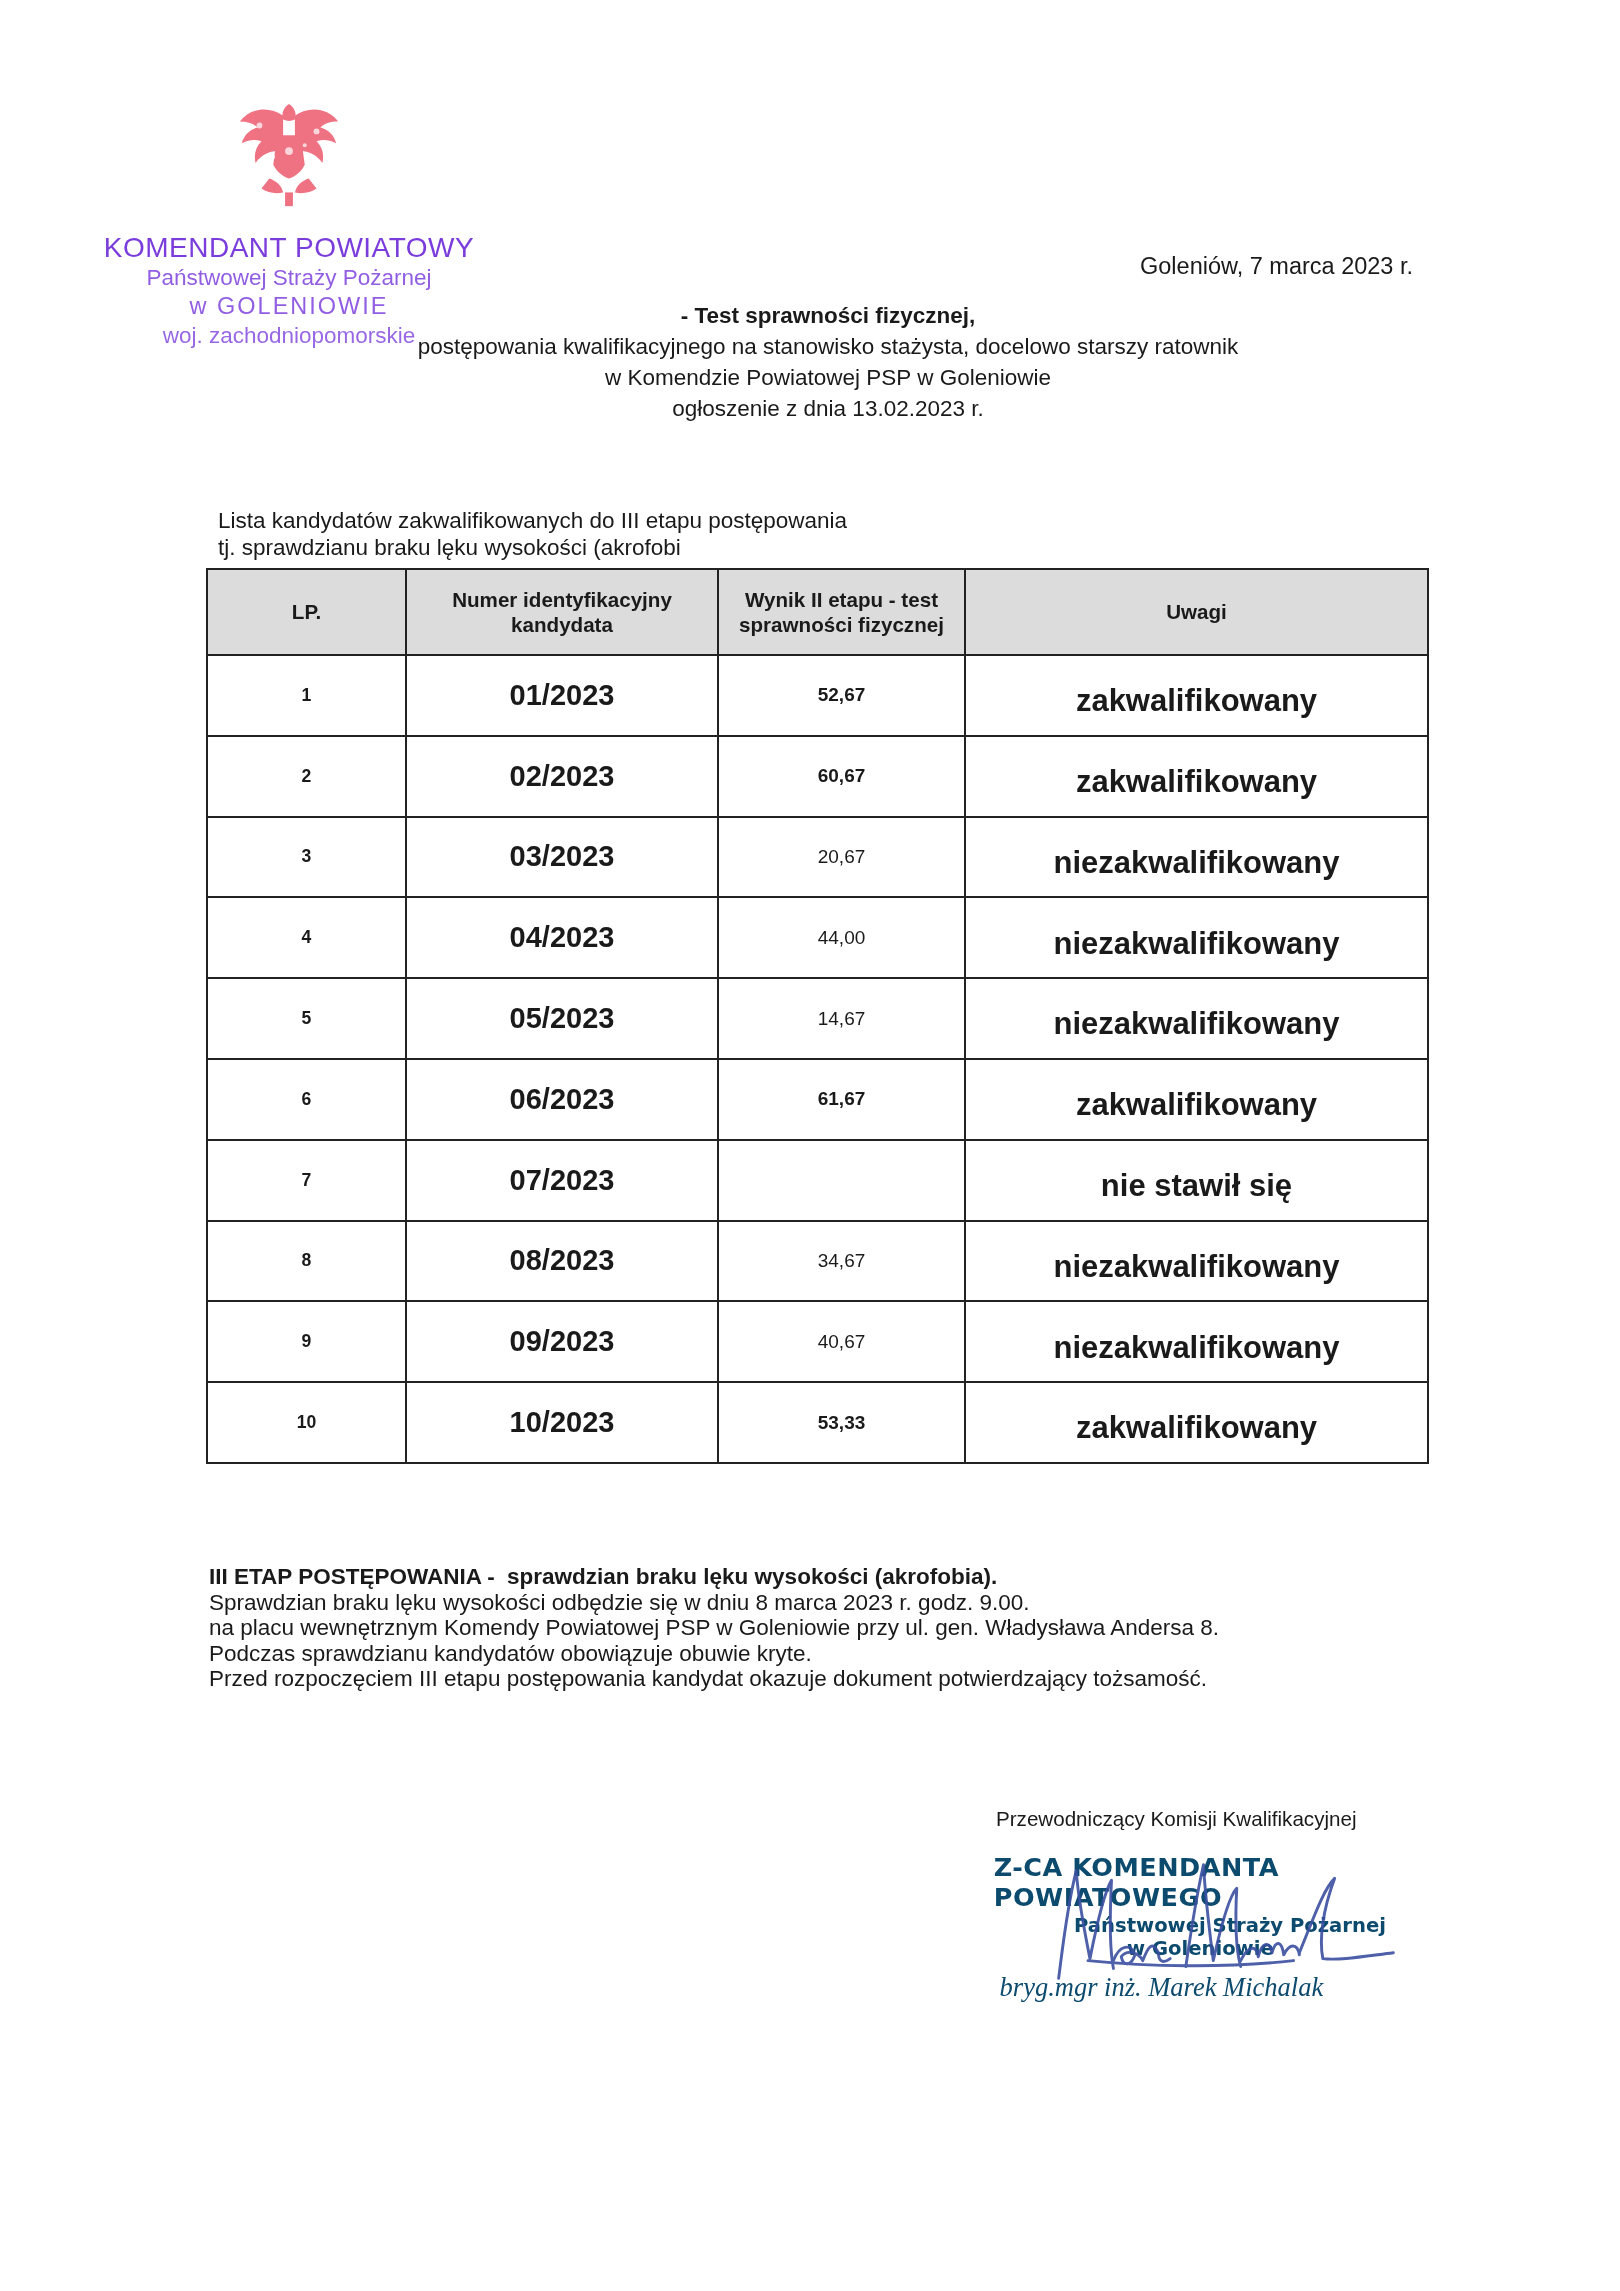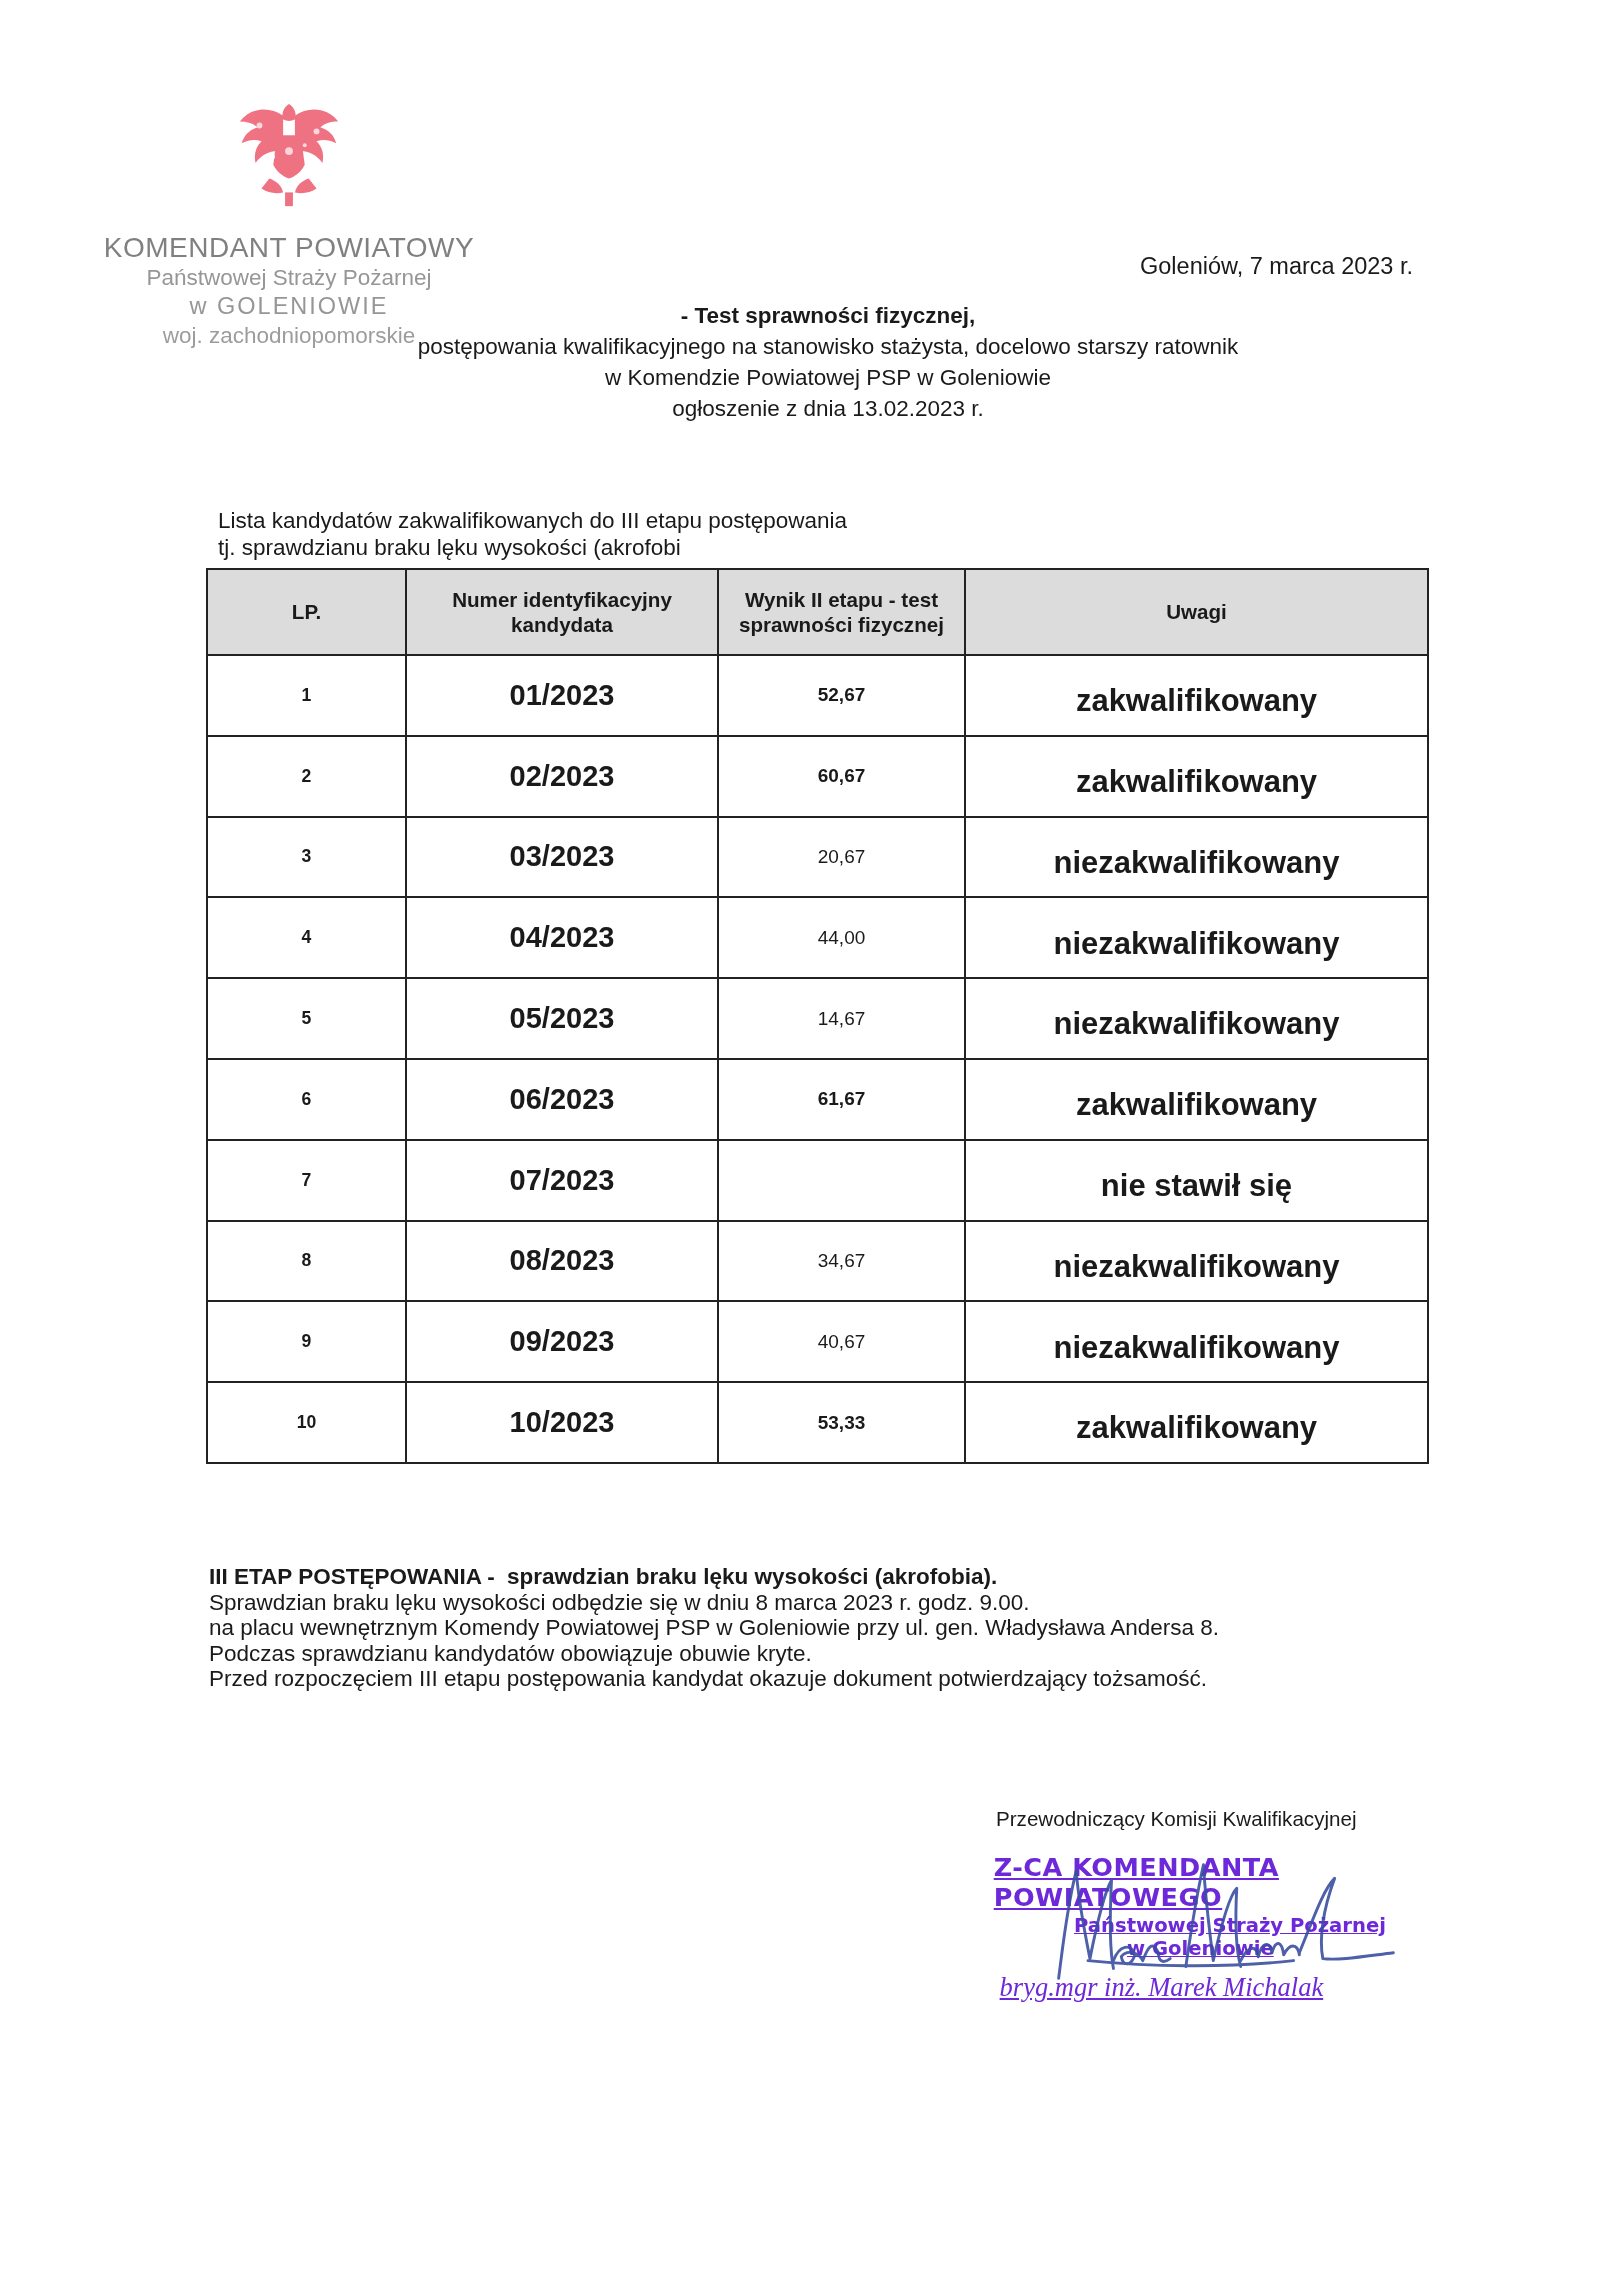--- a/index.html
+++ b/index.html
@@ -3,21 +3,21 @@
   <meta charset="utf-8">
   <style>
     html, body { margin: 0; padding: 0; background: #ffffff; }
     body {
       width: 1620px; height: 2292px; position: relative; overflow: hidden;
       font-family: "Liberation Sans", sans-serif; color: #1a1a1a;
     }
     .abs { position: absolute; }
 
     
-    .stamp { left: 88px; top: 96px; width: 402px; color: #737373; text-align: center; }
+    .stamp { left: 88px; top: 96px; width: 402px; color: #6d28d9; text-align: center; }
     .stamp .eagle { width: 118px; height: 120px; margin: 0 auto; opacity: 0.85; }
     .stamp .l1 { font-size: 28px; letter-spacing: 0.5px; margin-top: 11.8px; line-height: 31px; opacity: 0.9; }
     .stamp .l2 { font-size: 22.5px; line-height: 29px; opacity: 0.75; }
     .stamp .l3 { font-size: 23.5px; line-height: 29px; letter-spacing: 2px; opacity: 0.75; }
     .stamp .l4 { font-size: 22.5px; line-height: 29px; opacity: 0.7; }
 
     .date { left: 1140px; top: 253px; font-size: 23.5px; }
 
     .heading { left: 372px; top: 300px; width: 912px; text-align: center; font-size: 22.5px; line-height: 31px; }
     .heading .h-bold { font-weight: bold; }
@@ -35,21 +35,21 @@
     .tbl td.lp { font-size: 17.6px; font-weight: bold; }
     .tbl td.id { font-size: 29px; font-weight: bold; }
     .tbl td.score { font-size: 19px; }
     .tbl td.score.q { font-weight: bold; }
     .tbl td.rem { font-size: 31px; font-weight: bold; padding-top: 11.8px; }
 
     .stage3 { left: 209px; top: 1564px; font-size: 22.5px; line-height: 25.5px; }
     .stage3 .b { font-weight: bold; }
 
     .sig-title { left: 996px; top: 1807px; font-size: 20.6px; text-align: right; }
-    .sig-stamp { left: 980px; top: 1852px; width: 461px; color: #6d28d9; text-decoration: underline; }
+    .sig-stamp { left: 980px; top: 1852px; width: 461px; color: #0c4a6e; }
     .sig-stamp .s1 { font-size: 25.5px; font-weight: bold; letter-spacing: 0.5px; margin-left: 13.7px; font-family: "DejaVu Sans", sans-serif; }
     .sig-stamp .s2 { font-size: 19.6px; margin-left: 94px; margin-top: 2px; font-family: "DejaVu Sans", sans-serif; font-weight: bold; }
     .sig-stamp .s3 { font-size: 19.6px; margin-left: 147px; font-family: "DejaVu Sans", sans-serif; font-weight: bold; }
     .sig-stamp .s4 { font-size: 26.5px; font-style: italic; margin-left: 19.6px; margin-top: 12px; font-family: "Liberation Serif", serif; }
     .signature { left: 1029px; top: 1851px; width: 392px; height: 137px; }
   </style>
 </head>
 <body>
 
 <div class="abs stamp">

